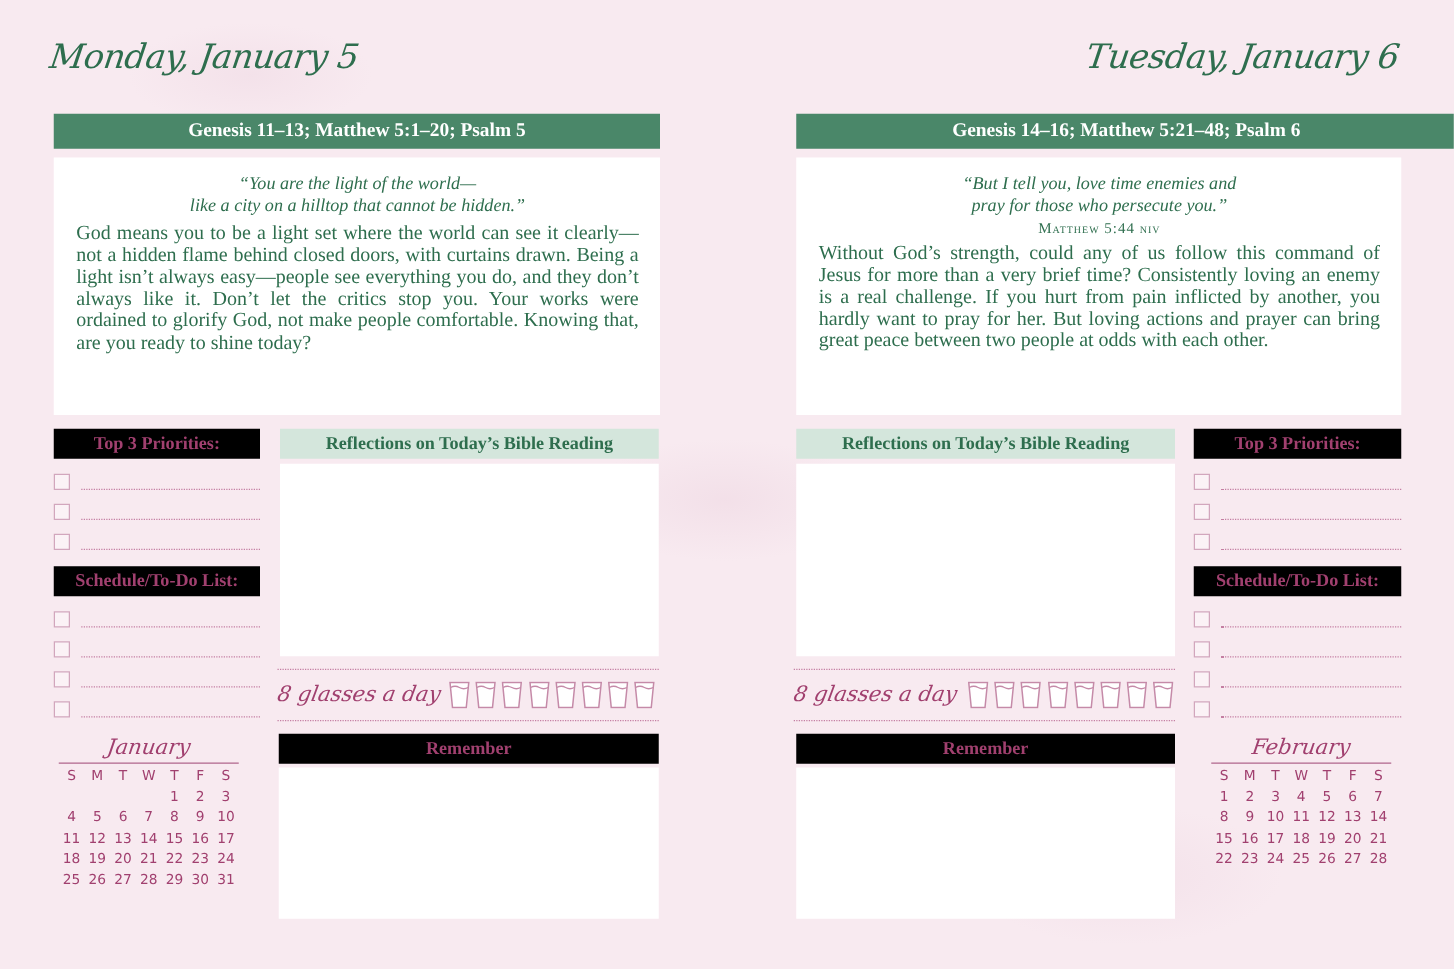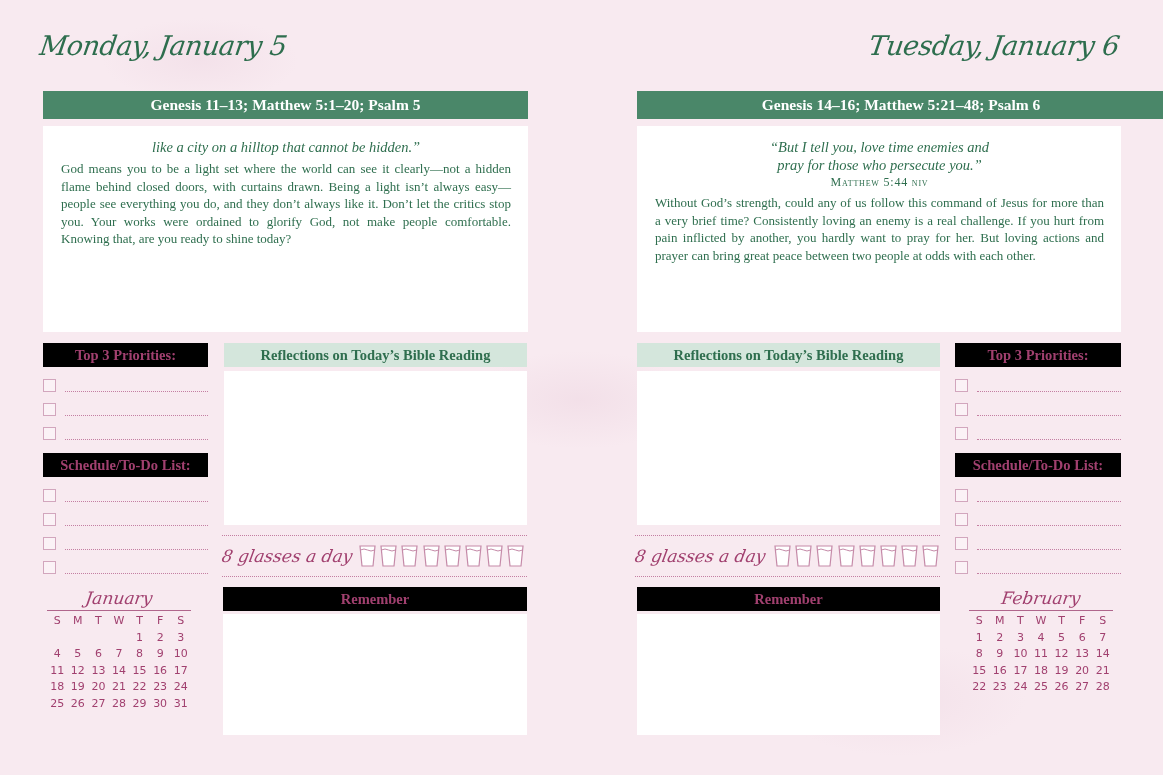--- a/index.html
+++ b/index.html
@@ -46,21 +46,21 @@
     line-height: 18px;
   }
   .ref {
     text-align: center;
     font-size: 12px;
     letter-spacing: 0.8px;
     line-height: 16px;
     font-variant: small-caps;
   }
   .body {
-    font-size: 13px;
+    font-size: 16px;
     line-height: 17.5px;
     text-align: justify;
     margin-top: 4px;
   }
   .hdr-pink {
     background: #000000;
     color: #a1406f;
     font-weight: bold;
     font-size: 14.5px;
     height: 24px;
@@ -128,20 +128,21 @@
 <body>
 
 <div class="bgdeco"></div>
 
 <div>
   <div class="abs date" style="left:40px; top:30px;">Monday, January 5</div>
 
   <div class="abs reading-bar" style="left:43px; top:91px; width:485px;">Genesis 11–13; Matthew 5:1–20; Psalm 5</div>
 
   <div class="abs devo" style="left:43px; top:126px; width:485px; height:206px;">
+    <div class="verse">“You are the light of the world—</div>
     <div class="verse">like a city on a hilltop that cannot be hidden.”</div>
     <div class="body">God means you to be a light set where the world can see it clearly—not a hidden flame behind closed doors, with curtains drawn. Being a light isn’t always easy—people see everything you do, and they don’t always like it. Don’t let the critics stop you. Your works were ordained to glorify God, not make people comfortable. Knowing that, are you ready to shine today?</div>
   </div>
 
   <div class="abs hdr-pink" style="left:43px; top:343px; width:165px;">Top 3 Priorities:</div>
   <div class="abs" style="left:43px; top:370px; width:165px;">
     <div class="checkrow">
         <div class="checkbox"></div>
         <div class="dotline"></div>
       </div>

